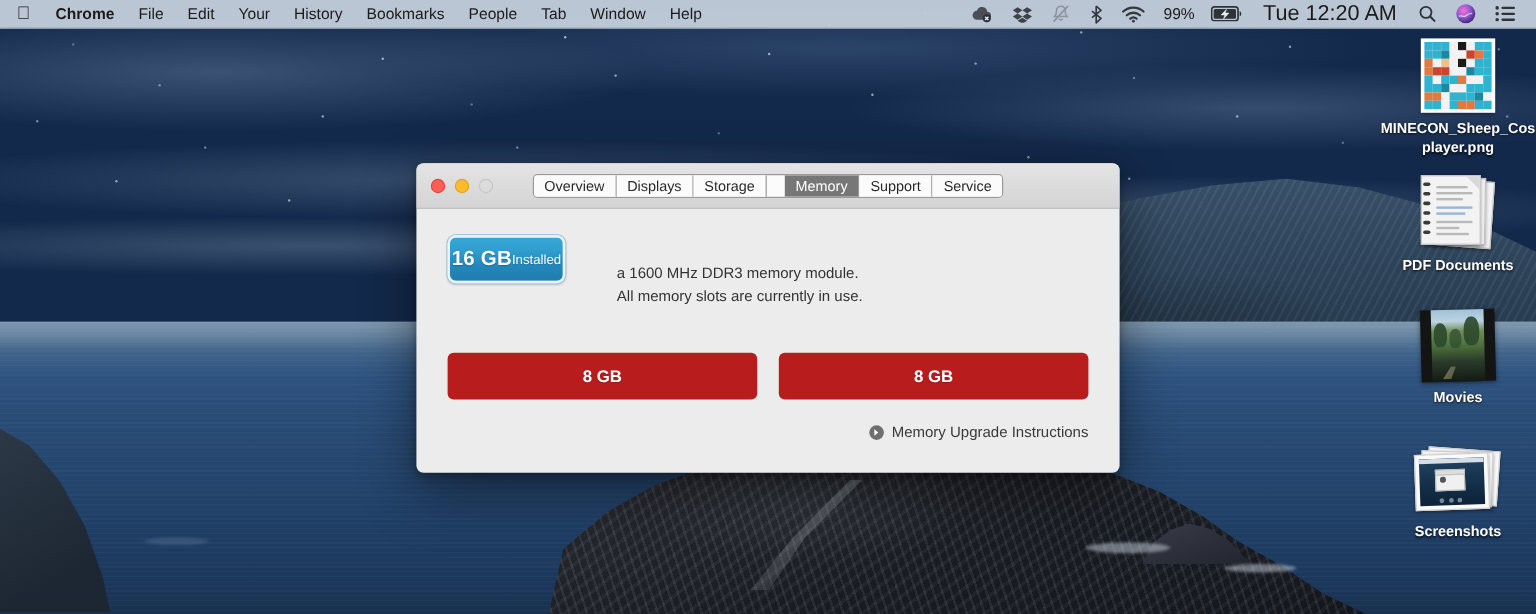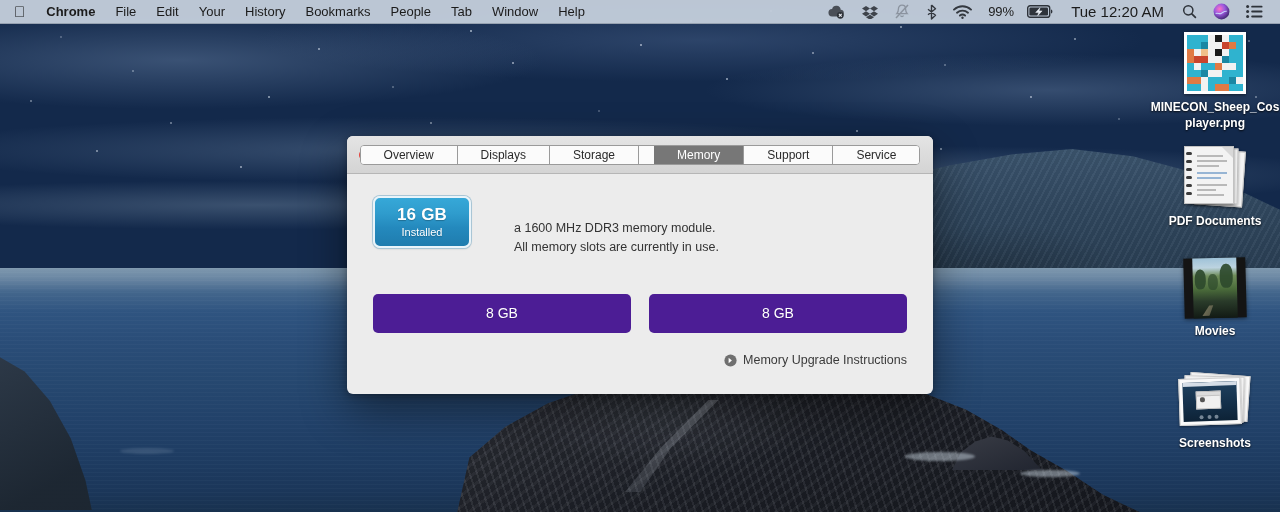--- a/index.html
+++ b/index.html
@@ -140,21 +140,21 @@
   .mb-apple {
     display:flex; align-items:center; justify-content:center;
     padding:0 11px 0 14px; height:24px; font-size:15px; line-height:1;
   }
   .mb-item { padding:0 10px; height:24px; display:flex; align-items:center;
              white-space:nowrap; }
   .mb-item.bold { font-weight:bold; }
   .mb-right { margin-left:auto; display:flex; align-items:center;
               height:24px; padding-right:10px; gap:2px; }
   .mb-stat { padding:0 7px; height:24px; display:flex; align-items:center; }
-  .mb-clock { padding:0 9px; font-size:15px; white-space:nowrap; }
+  .mb-clock { padding:0 9px; font-size:18px; white-space:nowrap; }
   .mb-pct { font-size:13px; padding:0 4px 0 7px; }
 
   .icn { display:block; }
   .icn-dim { opacity:.42; }
 
   
   #atm-window {
     position:absolute; left:347px; top:136px; width:586px; height:258px;
     background:#ececec; border-radius:6px;
     box-shadow:0 16px 46px rgba(0,0,0,.46), 0 2px 7px rgba(0,0,0,.30);
@@ -171,56 +171,56 @@
   .tl-close  { background:#fc5f57; border:1px solid #e2453e; }
   .tl-min    { background:#fdbc2c; border:1px solid #e0a324; }
   .tl-zoom   { background:#dcdcdc; border:1px solid #c6c6c6; }
 
   .segmented {
     position:absolute; left:0; right:0; margin:0 auto; width:fit-content;
     display:flex; border:1px solid #9a9a9a; border-radius:4px;
     overflow:hidden; background:#fbfbfb; height:20px;
   }
   .seg {
-    font-size:12px; color:#2a2a2a; padding:0 23px;
+    font-size:12px; color:#2a2a2a; padding:0 9px;
     display:flex; align-items:center; height:100%;
     border-right:1px solid #9a9a9a; background:#fbfbfb;
     white-space:nowrap;
   }
   .seg:last-child { border-right:none; }
   .seg.active { background:#777777; color:#ffffff;margin-left:15px; }
 
   #atm-body { padding:22px 26px 0 26px; position:relative; height:220px; }
 
   .mem-top { display:flex; align-items:flex-start; }
 
   .installed-badge {
-    width:98px; height:52px; flex:0 0 98px;
+    width:98px; height:40px; flex:0 0 98px;
     border-radius:7px;
     background:linear-gradient(180deg,#36a8d8 0%,#2f9ccd 32%,#2489bd 62%,#1f7cae 100%);
     border:2px solid #e9f4fa;
     box-shadow:0 0 0 1px #a9c6d6, 0 1px 2px rgba(0,0,0,.18);
-    display:flex; flex-direction:column; align-items:center; justify-content:center;
+    display:flex; flex-direction:row; align-items:center; justify-content:center;
     color:#ffffff;
   }
   .badge-size { font-size:17px; font-weight:bold; letter-spacing:.2px;
                 text-shadow:0 1px 1px rgba(0,0,0,.25); line-height:1.1; }
   .badge-state { font-size:11px; margin-top:2px;
                  text-shadow:0 1px 1px rgba(0,0,0,.22); }
 
   .mem-text { margin-left:43px; padding-top:4px; }
   .mem-p { font-size:12.5px; color:#333333; line-height:1.48; }
   .mem-p.second { margin-top:1px;text-align:right; }
 
   .slots { display:flex; gap:18px; margin-top:37px; }
   .slot {
     flex:1 1 0; height:39px; border-radius:5px;
-    background:#4c1d95;
+    background:#b91c1c;
     display:flex; align-items:center; justify-content:center;
-    color:#ffffff; font-size:14px; font-weight:normal;
+    color:#ffffff; font-size:14px; font-weight:bold;
     text-shadow:0 1px 1px rgba(0,0,0,.20);
   }
 
   .upgrade-row {
     position:absolute; right:26px; bottom:27px;
     display:flex; align-items:center; gap:6px;
   }
   .upgrade-label { font-size:12.5px; color:#3a3a3a; }
 
   

